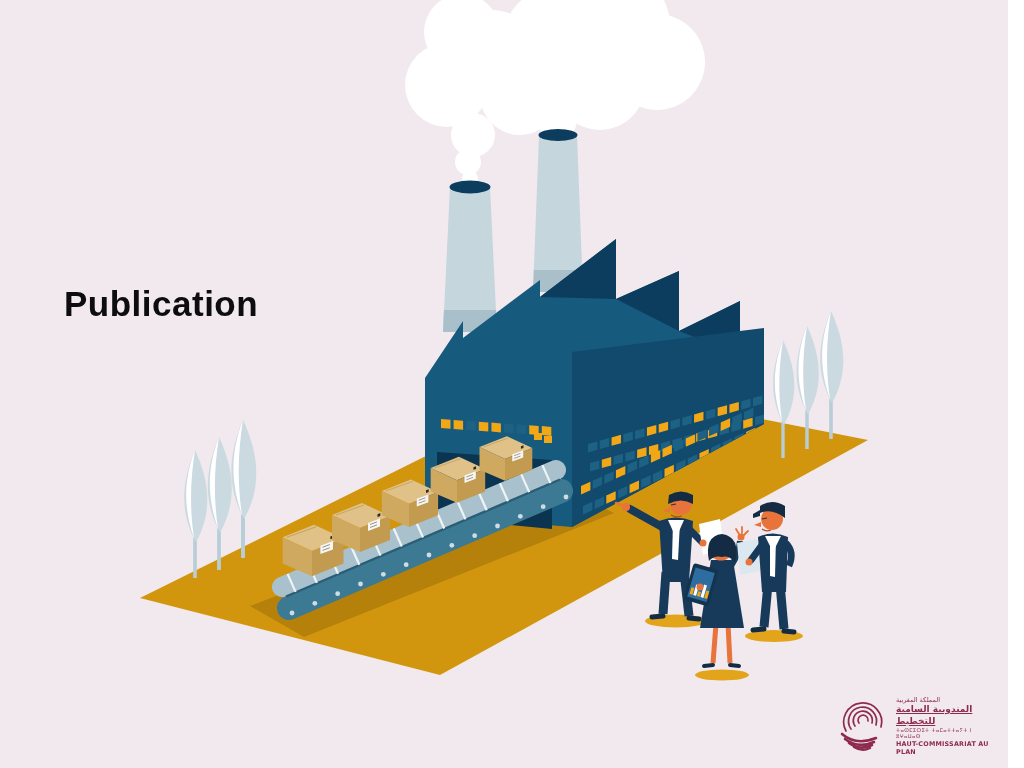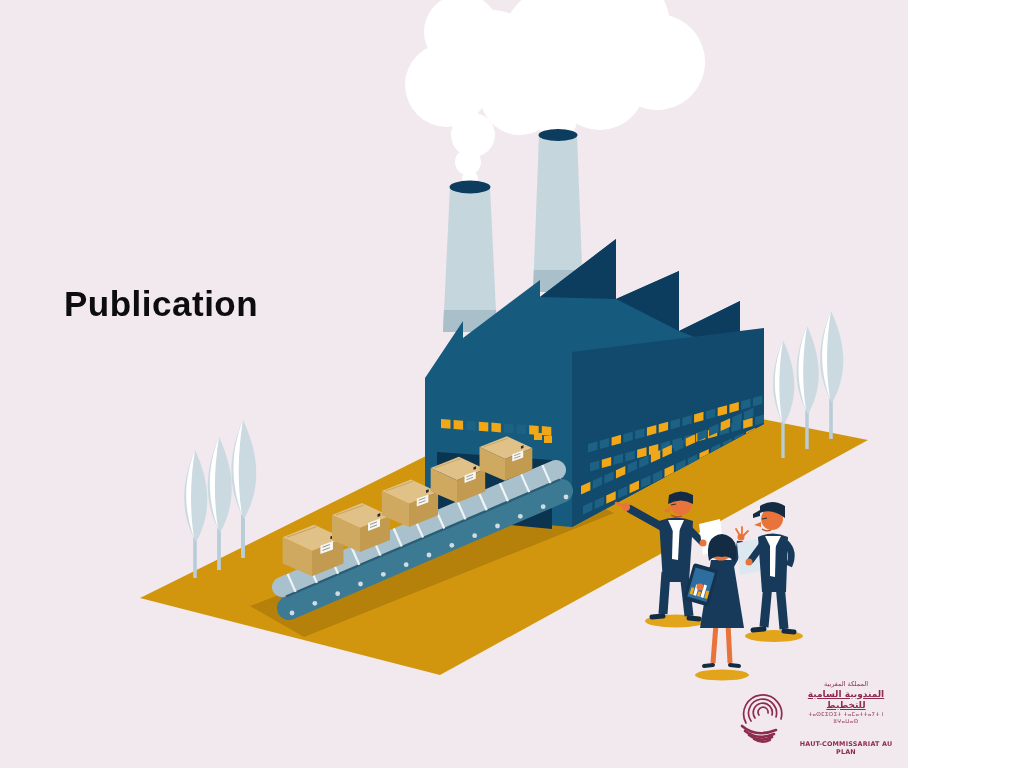--- a/index.html
+++ b/index.html
@@ -9,21 +9,21 @@
     --chimney:#c6d6dd; --chimneyShade:#a9c0cb; --smoke:#ffffff;
     --treeLeaf:#cbdae1; --treeTrunk:#b7cdd7; --treeHighlight:#ffffff;
     --beltTop:#a9c1cc; --beltSide:#3c7a93; --beltEdge:#2a5d76; --beltSlat:#eef4f6; --beltRivet:#cfdde3;
     --boxTop:#e0c187; --boxLeft:#d0a960; --boxRight:#c29a50; --boxLabel:#f7f6f2;
     --skin:#e8743c; --suit:#17395a; --hair:#132c44; --white:#ffffff;
     --shadowYellow:#e2a41b; --paper:#dce8f0; --tabletFrame:#14334f; --tabletScreen:#2e6d9f;
     --logoMaroon:#8e2b4c;
   }
   html,body{margin:0;padding:0;}
   body{font-family:"Liberation Sans", sans-serif;}
-  .slide{position:relative;width:908px;height:768px;background:var(--bg);overflow:hidden;}
+  .slide{position:relative;width:1008px;height:768px;background:var(--bg);overflow:hidden;}
   .slide-title{position:absolute;left:64px;top:262px;font-size:35px;font-weight:700;
     letter-spacing:.5px;color:var(--ink);line-height:1.1;}
   .illu{position:absolute;left:0;top:0;width:1024px;height:768px;display:block;}
 
   
   .f-ground{fill:var(--ground);} .f-gshadow{fill:var(--groundShadow);}
   .f-base{fill:var(--buildingBase);} .f-dark{fill:var(--buildingDark);} .f-face{fill:var(--buildingFace);}
   .f-door{fill:var(--doorDark);} .f-chimney{fill:var(--chimney);} .f-chshade{fill:var(--chimneyShade);}
   .f-smoke{fill:var(--smoke);} .f-leaf{fill:var(--treeLeaf);} .f-trunk{fill:var(--treeTrunk);}
   .f-hl{fill:var(--treeHighlight);}
@@ -34,26 +34,26 @@
   .f-suit{fill:var(--suit);} .s-suit{stroke:var(--suit);}
   .f-hair{fill:var(--hair);} .s-hair{stroke:var(--hair);}
   .f-white{fill:var(--white);} .f-paper{fill:var(--paper);}
   .f-shadow{fill:var(--shadowYellow);}
   .f-tframe{fill:var(--tabletFrame);} .f-tscreen{fill:var(--tabletScreen);}
 
   
   .logo{position:absolute;right:12px;bottom:12px;display:flex;align-items:center;gap:4px;}
   .logo-icon{width:56px;height:60px;flex:0 0 auto;}
   .logo-icon path{stroke:var(--logoMaroon);fill:none;stroke-linecap:round;}
-  .logo-text{width:100px;text-align:center;color:var(--logoMaroon);
+  .logo-text{width:100px;text-align:left;color:var(--logoMaroon);
     font-family:"DejaVu Sans","Liberation Sans",sans-serif;line-height:1.25;}
   .logo-ar1{font-size:6.5px;direction:rtl;}
   .logo-ar2{font-size:9px;font-weight:700;direction:rtl;text-decoration:underline;}
   .logo-tif{font-size:5.2px;letter-spacing:.4px;}
-  .logo-fr{font-size:6.4px;font-weight:700;letter-spacing:.2px;margin-top:16px;}
+  .logo-fr{font-size:6.4px;font-weight:700;letter-spacing:.2px;margin-top:0;}
 </style>
 </head>
 <body>
 
 <div class="slide">
 
   <h1 class="slide-title">Publication</h1>
 
   <svg class="illu" viewBox="0 0 1024 768">
     <defs>

